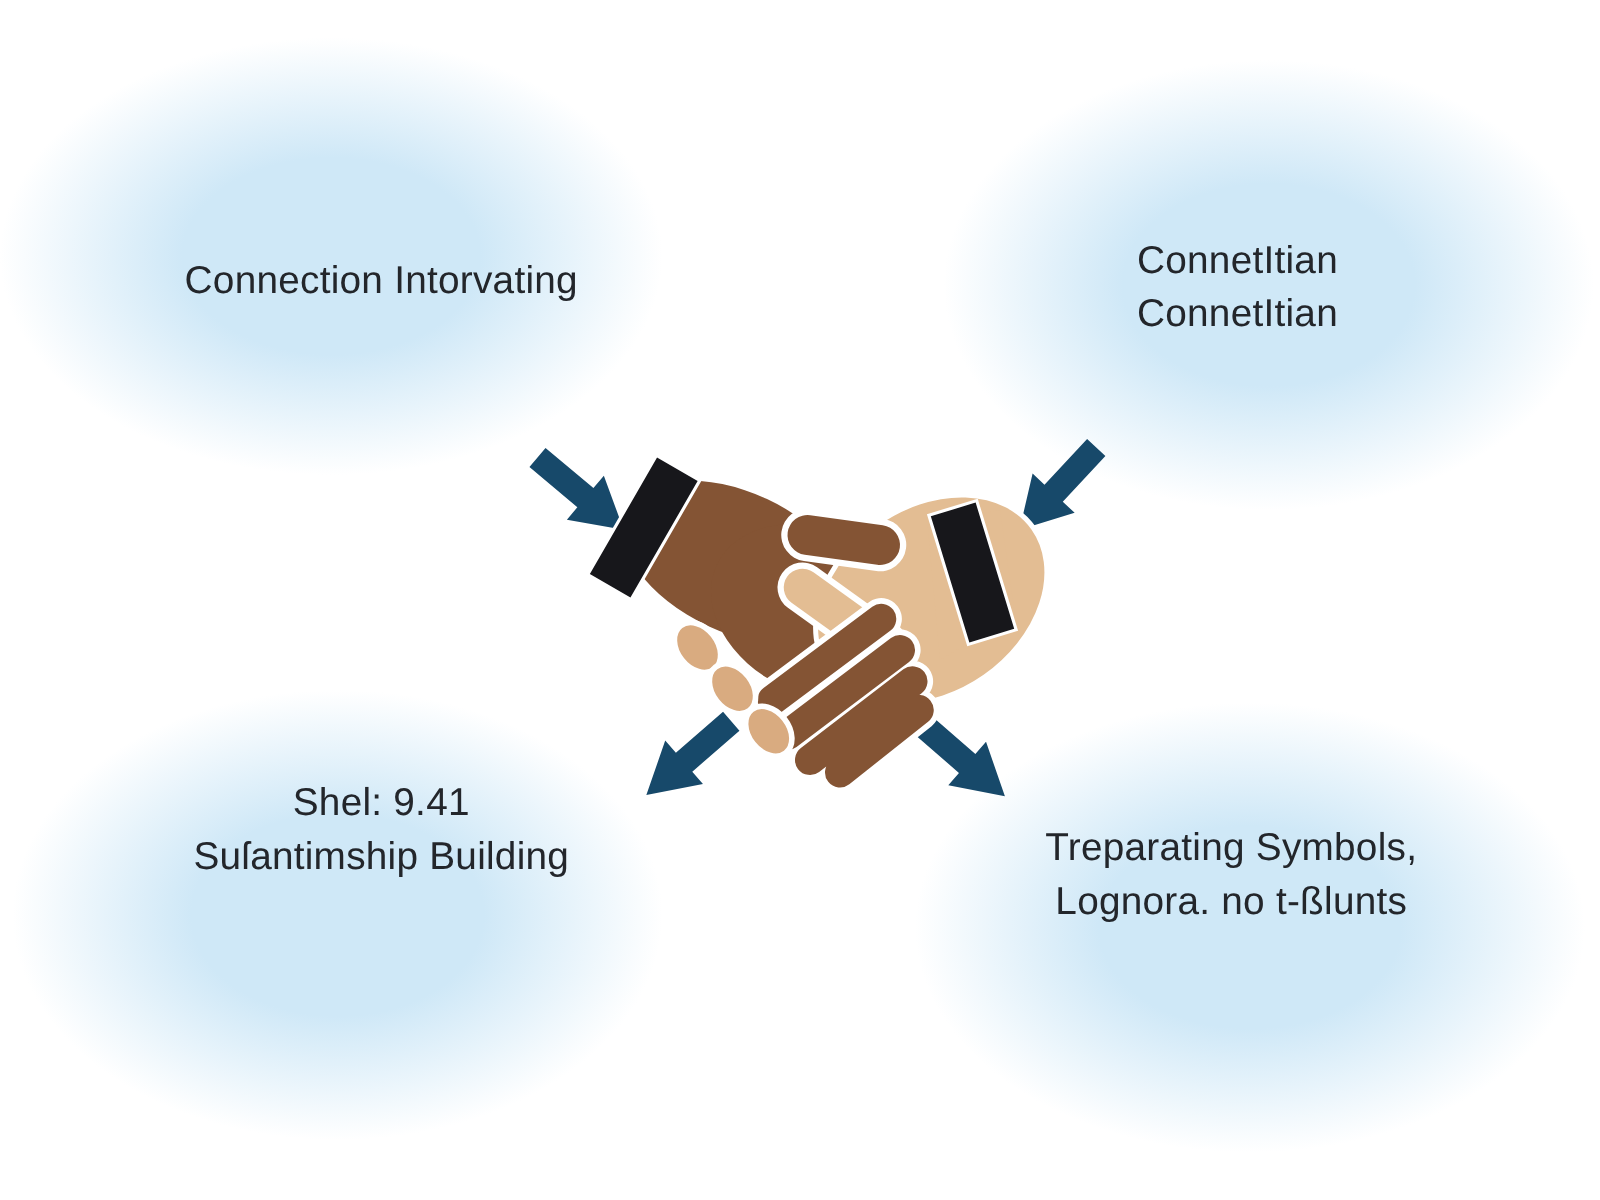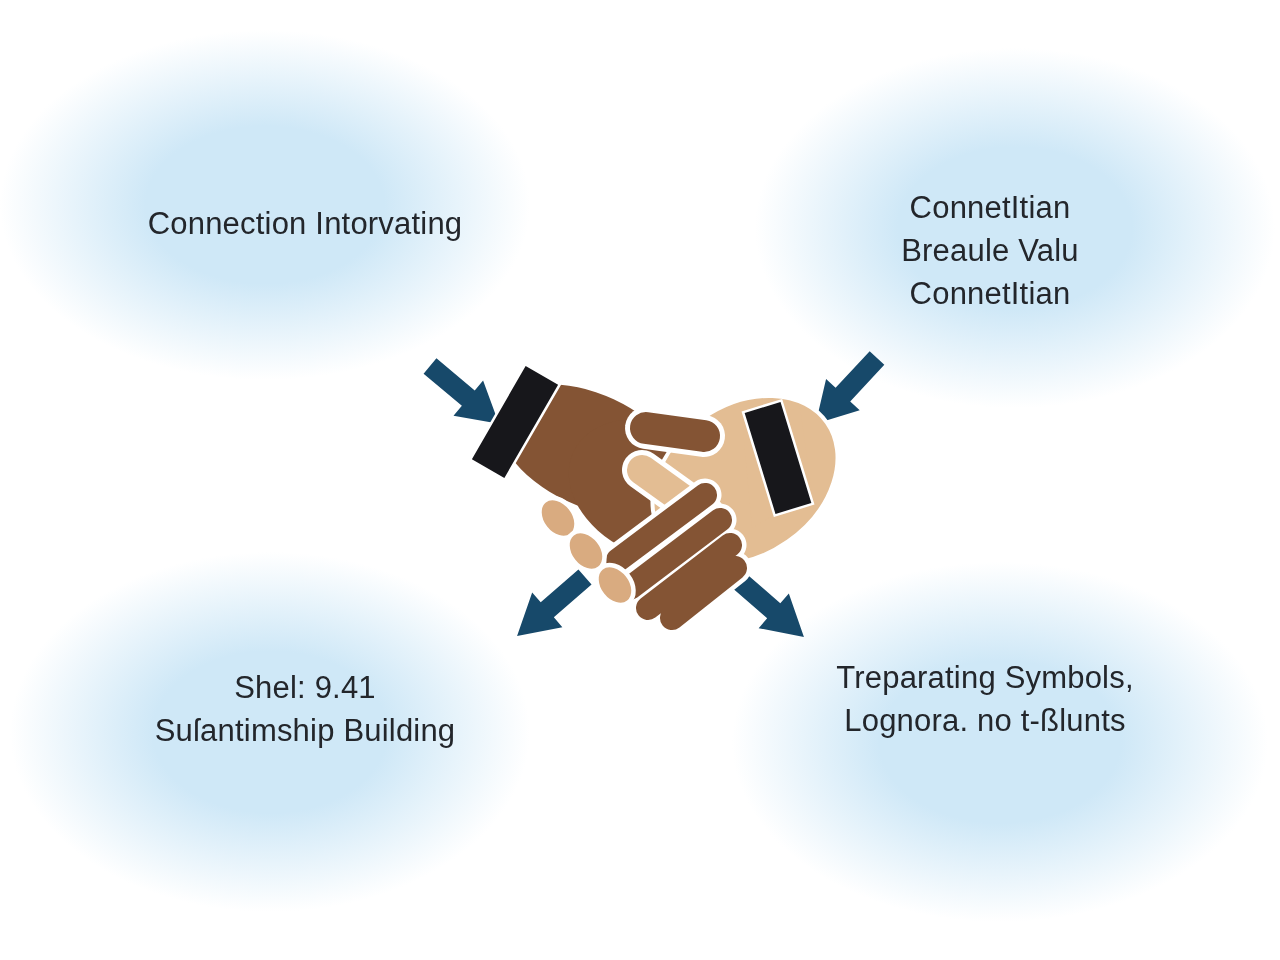--- a/index.html
+++ b/index.html
@@ -25,21 +25,21 @@
     position: absolute;
     text-align: center;
     color: var(--text, #23262b);
     font-size: 31px;
     line-height: 43px;
     font-weight: 500;
     letter-spacing: 0.2px;
   }
   .label-tl { left: 75px;  top: 202px; width: 460px; }
   .label-tr { left: 820px; top: 186px; width: 340px; }
-  .label-bl { left: 75px;  top: 620px; width: 460px; margin-top: 46px; }
+  .label-bl { left: 75px;  top: 620px; width: 460px; }
   .label-br { left: 780px; top: 656px; width: 410px; }
   .arrow { fill: var(--arrow, #17496a); }
   .cuff  { fill: var(--cuff, #17171b); stroke: var(--outline, #ffffff); stroke-width: 2.5; }
 </style>
 </head>
 <body>
 
 <svg class="art" viewBox="0 0 1280 960" aria-hidden="true">
 
   <g transform="translate(430,366) rotate(40)">
@@ -80,21 +80,20 @@
     <rect class="cuff" x="724" y="438" width="108" height="40" transform="rotate(73 778 458)"></rect>
   </g>
 </svg>
 
 <div class="label label-tl">
   <div>Connection Intorvating</div>
 </div>
 
 <div class="label label-tr">
   <div>ConnetItian</div>
-  <div>Breaule Valu</div>
   <div>ConnetItian</div>
 </div>
 
 <div class="label label-bl">
   <div>Shel: 9.41</div>
   <div>Suſantimship Building</div>
 </div>
 
 <div class="label label-br">
   <div>Treparating Symbols,</div>

